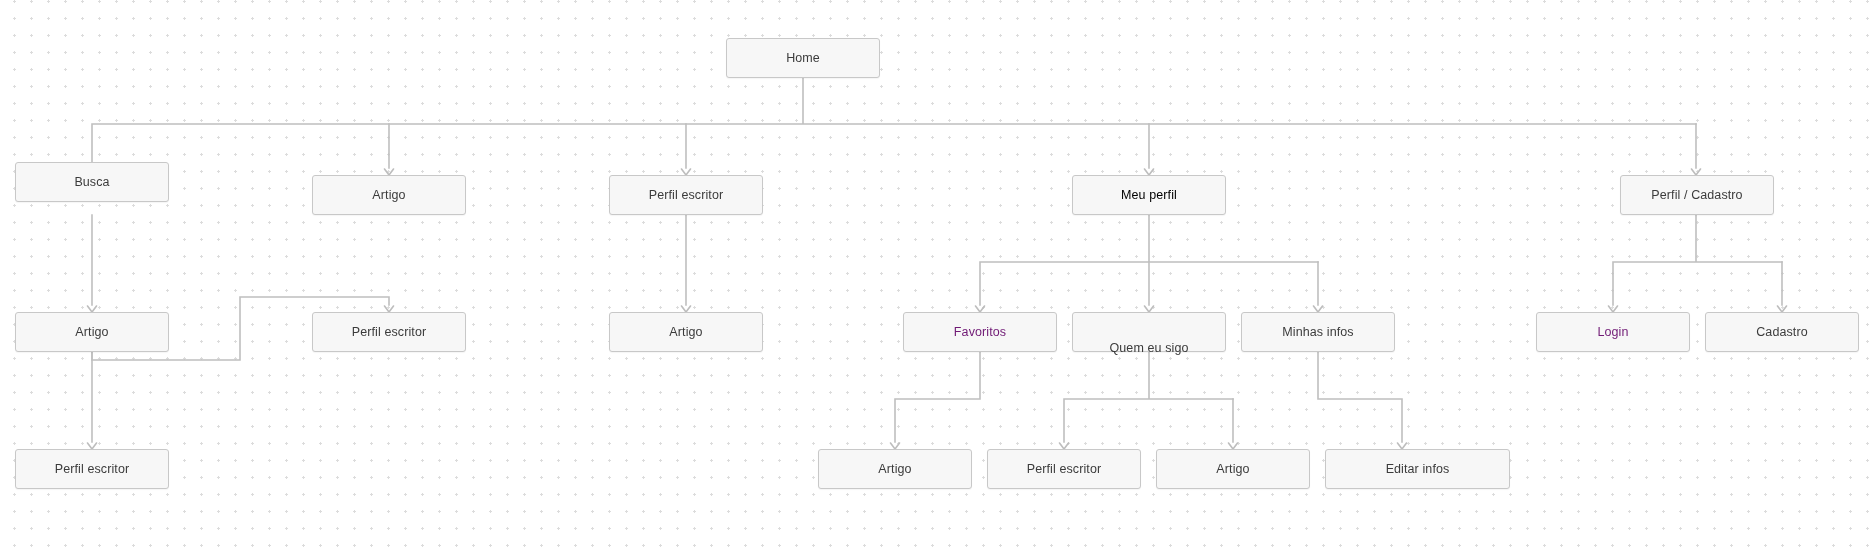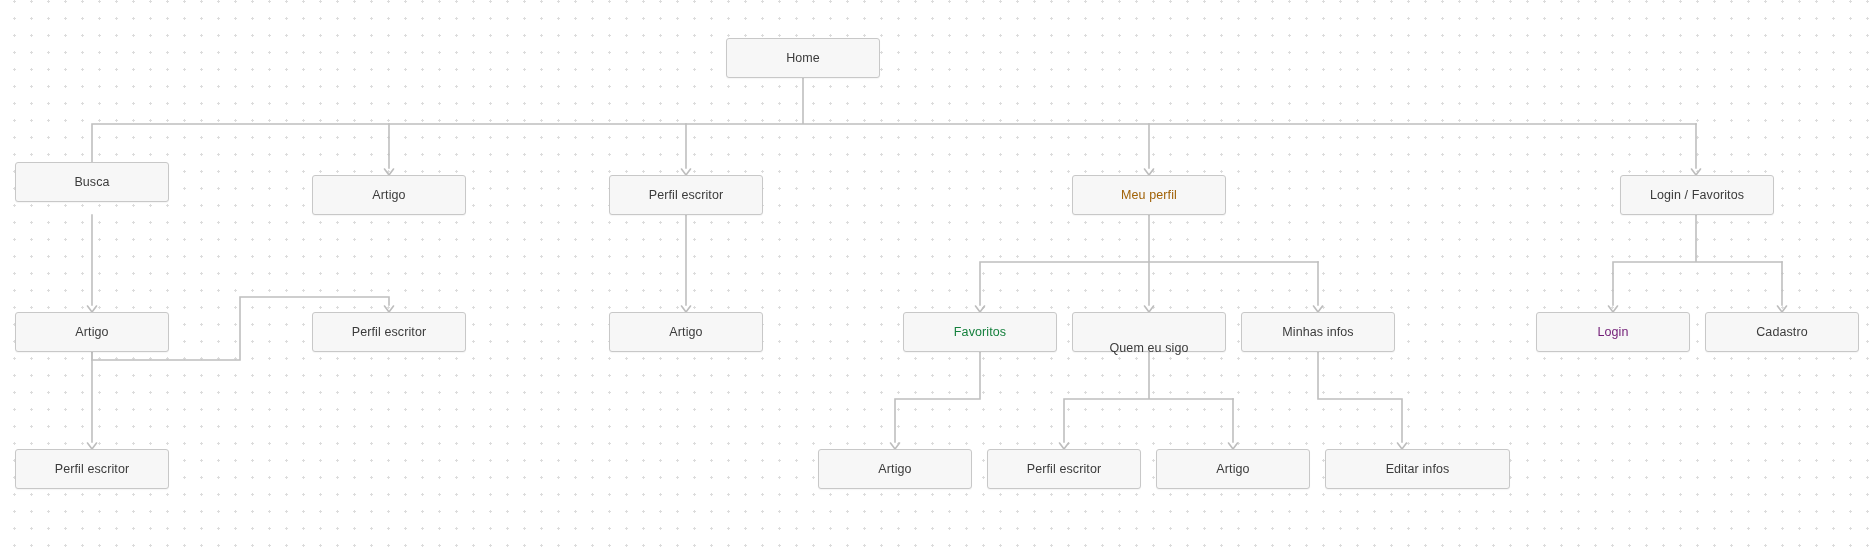--- a/index.html
+++ b/index.html
@@ -115,36 +115,36 @@
       <div class="node" style="left: 15px; top: 162px; width: 154px; height: 40px; background: rgb(247, 247, 247); border-color: rgb(200, 200, 200);">
         <span class="node-label" style="color: rgb(59, 59, 59);">Busca</span>
       </div>
       <div class="node" style="left: 312px; top: 175px; width: 154px; height: 40px; background: rgb(247, 247, 247); border-color: rgb(200, 200, 200);">
         <span class="node-label" style="color: rgb(59, 59, 59);">Artigo</span>
       </div>
       <div class="node" style="left: 609px; top: 175px; width: 154px; height: 40px; background: rgb(247, 247, 247); border-color: rgb(200, 200, 200);">
         <span class="node-label" style="color: rgb(59, 59, 59);">Perfil escritor</span>
       </div>
       <div class="node" style="left: 1072px; top: 175px; width: 154px; height: 40px; background: rgb(247, 247, 247); border-color: rgb(200, 200, 200);">
-        <span class="node-label" style="color: #a16207;">Meu perfil</span>
+        <span class="node-label" style="color: #000000;">Meu perfil</span>
       </div>
       <div class="node" style="left: 1620px; top: 175px; width: 154px; height: 40px; background: rgb(247, 247, 247); border-color: rgb(200, 200, 200);">
-        <span class="node-label" style="color: rgb(59, 59, 59);">Login / Favoritos</span>
+        <span class="node-label" style="color: rgb(59, 59, 59);">Perfil / Cadastro</span>
       </div>
       <div class="node" style="left: 15px; top: 312px; width: 154px; height: 40px; background: rgb(247, 247, 247); border-color: rgb(200, 200, 200);">
         <span class="node-label" style="color: rgb(59, 59, 59);">Artigo</span>
       </div>
       <div class="node" style="left: 312px; top: 312px; width: 154px; height: 40px; background: rgb(247, 247, 247); border-color: rgb(200, 200, 200);">
         <span class="node-label" style="color: rgb(59, 59, 59);">Perfil escritor</span>
       </div>
       <div class="node" style="left: 609px; top: 312px; width: 154px; height: 40px; background: rgb(247, 247, 247); border-color: rgb(200, 200, 200);">
         <span class="node-label" style="color: rgb(59, 59, 59);">Artigo</span>
       </div>
       <div class="node" style="left: 903px; top: 312px; width: 154px; height: 40px; background: rgb(247, 247, 247); border-color: rgb(200, 200, 200);">
-        <span class="node-label" style="color: #15803d;">Favoritos</span>
+        <span class="node-label" style="color: #701a75;">Favoritos</span>
       </div>
       <div class="node" style="left: 1072px; top: 312px; width: 154px; height: 40px; background: rgb(247, 247, 247); border-color: rgb(200, 200, 200);">
         <span class="node-label" style="color: rgb(59, 59, 59); margin-top: 32px;">Quem eu sigo</span>
       </div>
       <div class="node" style="left: 1241px; top: 312px; width: 154px; height: 40px; background: rgb(247, 247, 247); border-color: rgb(200, 200, 200);">
         <span class="node-label" style="color: rgb(59, 59, 59);">Minhas infos</span>
       </div>
       <div class="node" style="left: 1536px; top: 312px; width: 154px; height: 40px; background: rgb(247, 247, 247); border-color: rgb(200, 200, 200);">
         <span class="node-label" style="color: #701a75;">Login</span>
       </div>

